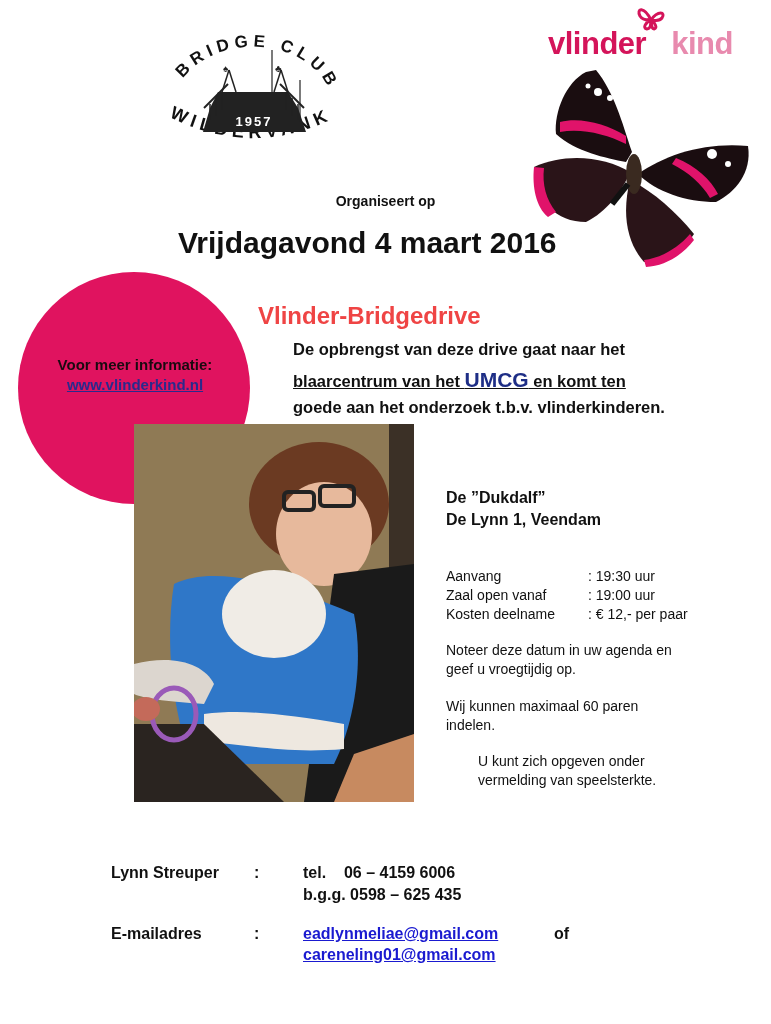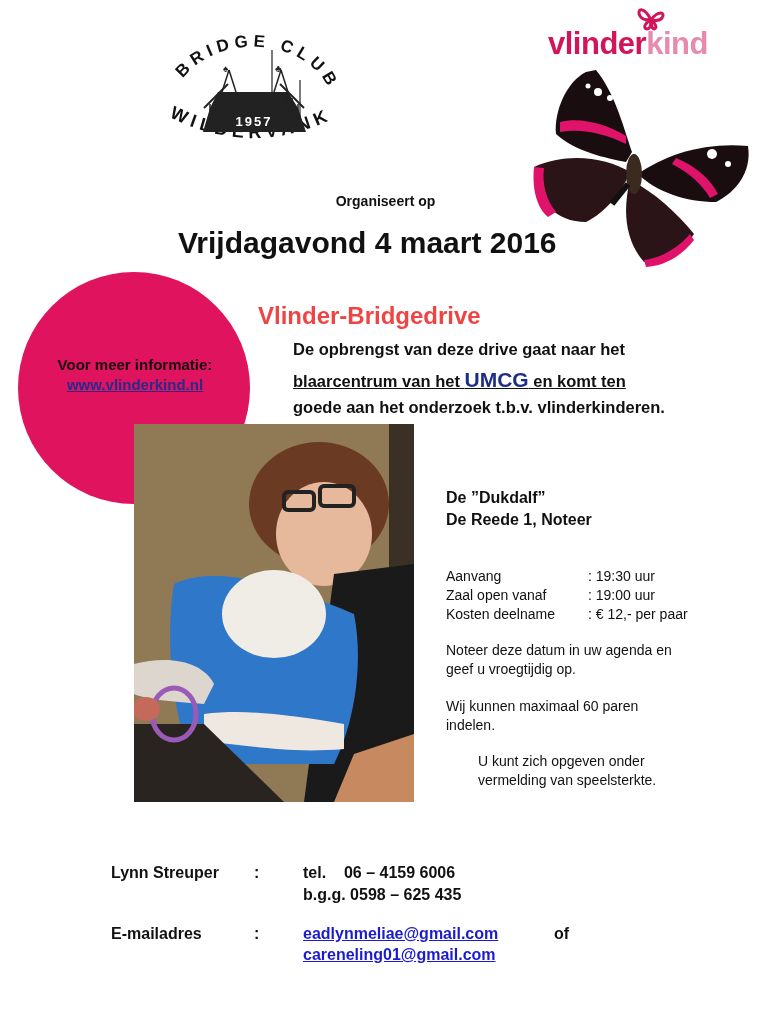--- a/index.html
+++ b/index.html
@@ -7,21 +7,21 @@
          font-family:"Liberation Sans", "DejaVu Sans", sans-serif; color:#111; }
   .abs { position:absolute; }
 
   
   #club-logo { left:158px; top:22px; width:190px; height:140px; }
 
   
   #brand { left:548px; top:4px; width:200px; height:60px; }
   #brand .word { position:absolute; left:0; top:22px; font-size:31px; font-weight:bold; letter-spacing:-0.5px; }
   #brand .w1 { color:#d4145a; }
-  #brand .w2 { color:#e88aae; }
+  #brand .w2 { color:#e88aae;margin-left:25px; }
   #brand-icon { position:absolute; left:86px; top:0; width:34px; height:28px; }
 
   
   #butterfly { left:526px; top:62px; width:232px; height:206px; }
 
   #organiseert { left:0; width:771px; top:193px; text-align:center; font-size:14px; font-weight:bold; padding-left:0; }
   #organiseert span { position:relative; left:0; }
   #event-date { left:178px; top:226px; font-size:30px; font-weight:bold; color:#111; white-space:nowrap; }
 
   
@@ -169,21 +169,21 @@
 
     <ellipse cx="40" cy="290" rx="22" ry="26" fill="none" stroke="#9a5ab8" stroke-width="5"></ellipse>
 
     <ellipse cx="12" cy="285" rx="14" ry="12" fill="#c46a5a"></ellipse>
 
     <path d="M220,330 L280,310 L280,378 L200,378 Z" fill="#c78a60"></path>
   </svg>
 </div>
 
 <div id="venue-name" class="abs venue">De ”Dukdalf”</div>
-<div id="venue-address" class="abs venue">De Reede 1, Noteer</div>
+<div id="venue-address" class="abs venue">De Lynn 1, Veendam</div>
 
 <div id="detail-0" class="abs detail"><span class="lbl">Aanvang</span><span>: 19:30 uur</span></div>
 <div id="detail-1" class="abs detail"><span class="lbl">Zaal open vanaf</span><span>: 19:00 uur</span></div>
 <div id="detail-2" class="abs detail"><span class="lbl">Kosten deelname</span><span>: € 12,- per paar</span></div>
 
 <div id="para-0" class="abs para" style="width:250px;">Noteer deze datum in uw agenda en geef u vroegtijdig op.</div>
 <div id="para-1" class="abs para" style="width:240px;">Wij kunnen maximaal 60 paren indelen.</div>
 <div id="para-2" class="abs para" style="width:220px;margin-left:32px;">U kunt zich opgeven onder vermelding van speelsterkte.</div>
 
 <div class="abs contact" style="left:111px; top:864px;">Lynn Streuper</div>

